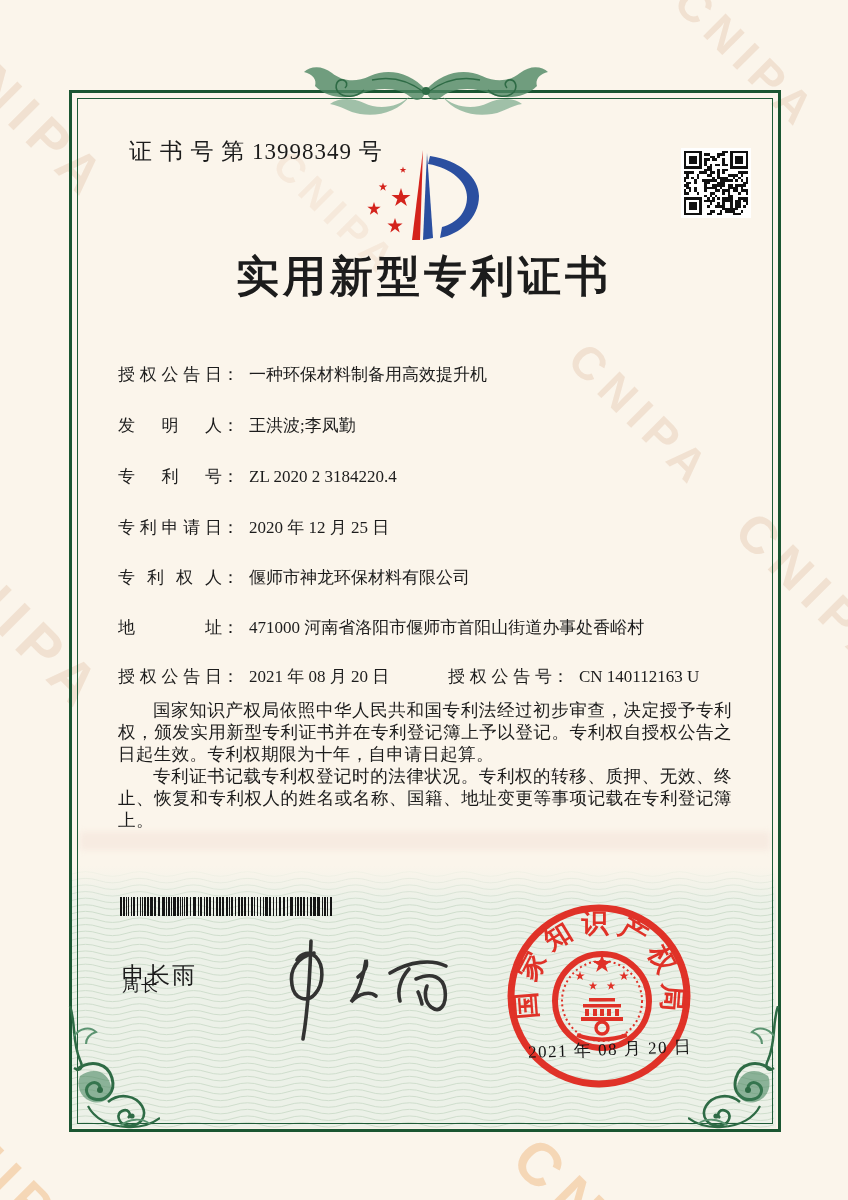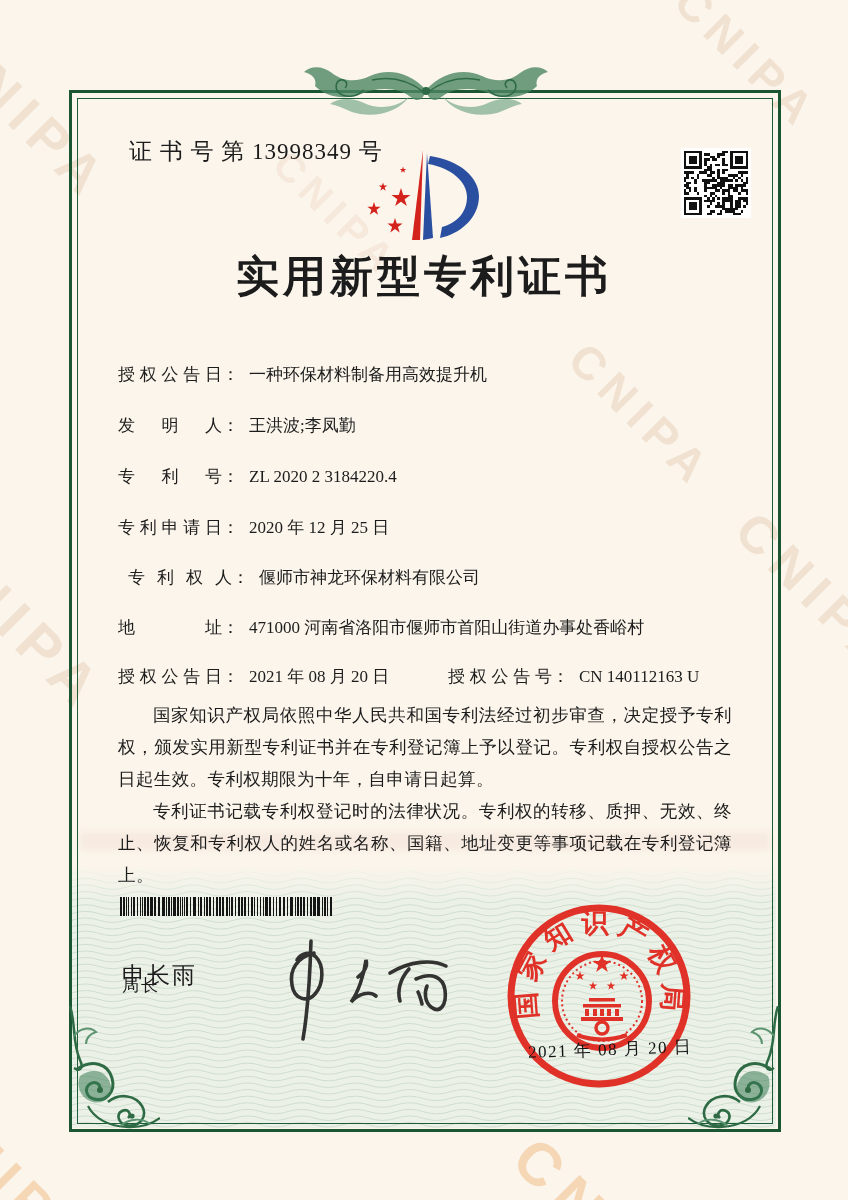--- a/index.html
+++ b/index.html
@@ -26,21 +26,21 @@
          font-size:43px;font-weight:bold;letter-spacing:4px;}
   
   .row{position:absolute;left:118px;font-size:17px;white-space:nowrap;}
   .lbl{display:inline-block;width:104px;text-align:justify;text-align-last:justify;}
   .colon{display:inline-block;}
   .val{margin-left:10px;}
   .r1{top:363px}.r2{top:414px}.r3{top:465px}.r4{top:516px}.r5{top:566px}.r6{top:616px}
   .g1{top:665px;left:118px}.g2{top:665px;left:448px}
   
   .bodytext{position:absolute;left:118px;top:699px;width:614px;font-size:17.5px;
-            line-height:32px;text-align:justify;}
+            line-height:22px;text-align:justify;}
   .bodytext p{margin:0;text-indent:2em;letter-spacing:0.4px;}
   
   .director-title{position:absolute;left:122px;top:974px;font-size:17px;letter-spacing:2px;text-align:center;}
   .director-name{position:absolute;left:122px;top:948px;font-size:23px;letter-spacing:2px;margin-top:12px;}
   .seal-date{position:absolute;left:528px;top:1038px;font-size:17px;letter-spacing:1.5px;
              transform:rotate(-2deg);color:#141414;z-index:8;}
   .page-no{position:absolute;left:0;top:1094px;width:848px;text-align:center;font-size:15px;
            letter-spacing:1px;z-index:7;}
   .note{position:absolute;left:404px;top:1134px;transform:translateX(-50%);
         background:#fffef8;padding:8px 16px;font-size:16px;letter-spacing:3px;}
@@ -394,21 +394,21 @@
   </div>
   <div class="row r2" style="z-index:5;">
     <span class="lbl">发明人</span><span class="colon">：</span><span class="val">王洪波;李凤勤</span>
   </div>
   <div class="row r3" style="z-index:5;">
     <span class="lbl">专利号</span><span class="colon">：</span><span class="val">ZL 2020 2 3184220.4</span>
   </div>
   <div class="row r4" style="z-index:5;">
     <span class="lbl">专利申请日</span><span class="colon">：</span><span class="val">2020 年 12 月 25 日</span>
   </div>
-  <div class="row r5" style="z-index:5;margin-left:10px;">
+  <div class="row r5" style="z-index:5;">
     <span class="lbl">专利权人</span><span class="colon">：</span><span class="val">偃师市神龙环保材料有限公司</span>
   </div>
   <div class="row r6" style="z-index:5;">
     <span class="lbl">地址</span><span class="colon">：</span><span class="val">471000 河南省洛阳市偃师市首阳山街道办事处香峪村</span>
   </div>
   <div class="row g1" style="z-index:5;">
     <span class="lbl">授权公告日</span><span class="colon">：</span><span class="val">2021 年 08 月 20 日</span>
   </div>
   <div class="row g2" style="z-index:5;">
     <span class="lbl">授权公告号</span><span class="colon">：</span><span class="val">CN 140112163 U</span>

